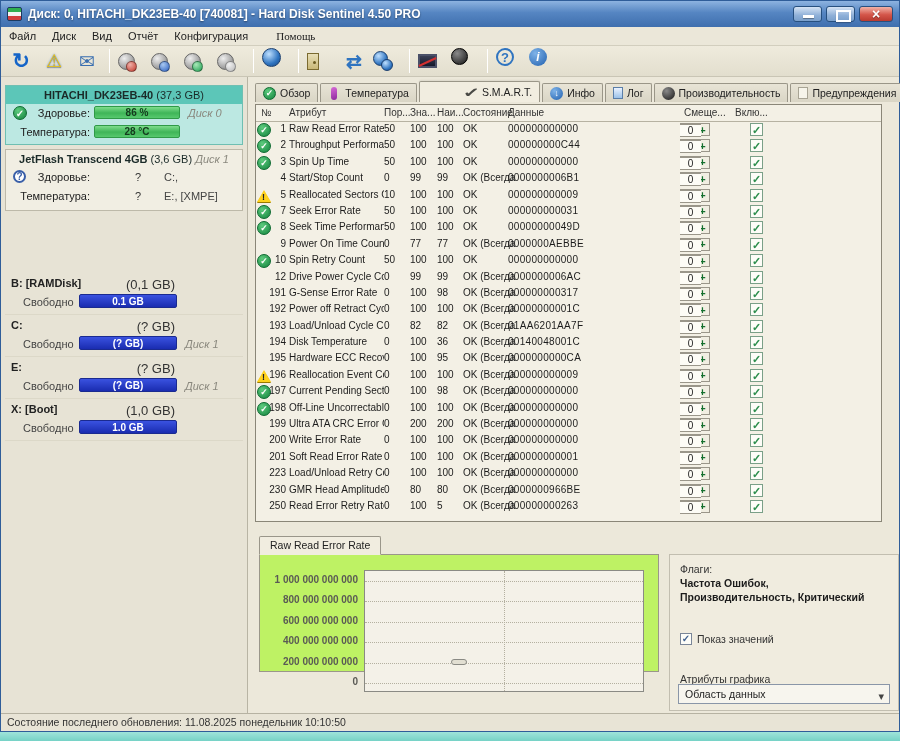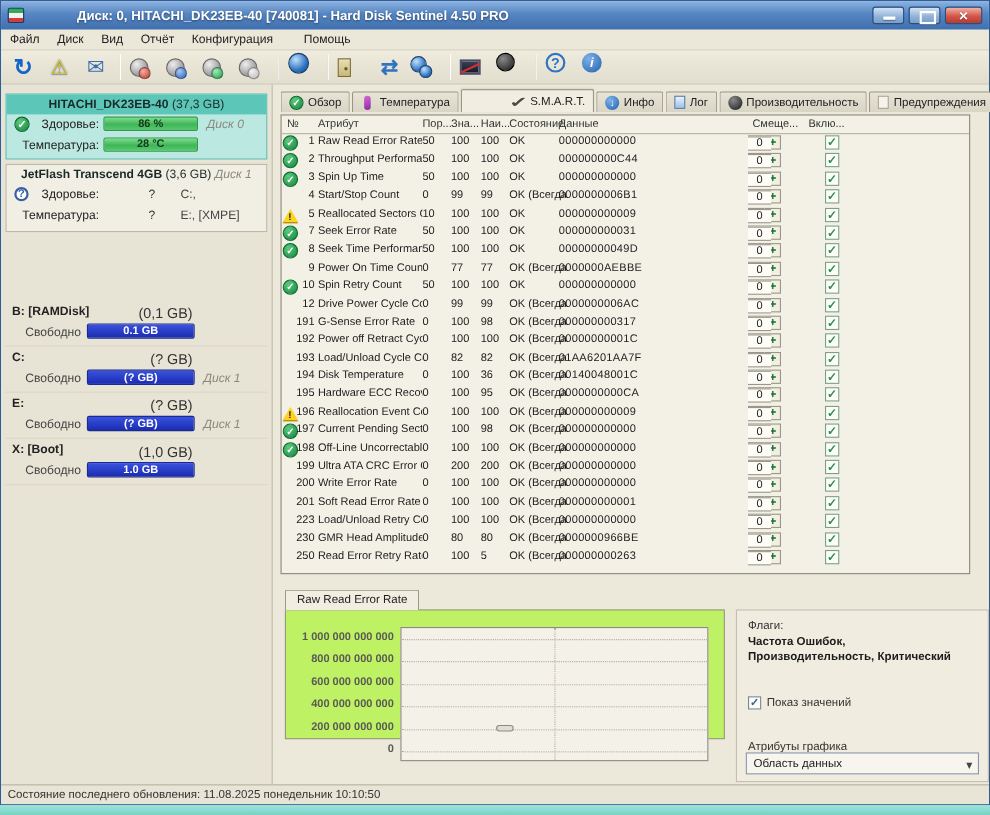--- a/index.html
+++ b/index.html
@@ -3,34 +3,34 @@
 <meta charset="utf-8">
 <style>
   html,body{margin:0;padding:0;background:#bfbdb2;font-family:"Liberation Sans",sans-serif;}
   *{box-sizing:border-box;}
   #stage{width:900px;height:741px;position:relative;overflow:hidden;background:#8fdcd2;}
 
   
   .window{position:absolute;left:0;top:0;width:900px;height:732px;border:1px solid #2f5d99;background:#e8e4d6;}
 
   
-  .titlebar{position:absolute;left:0;top:0;right:0;height:26px;background:linear-gradient(#8db3e0,#5585c2 45%,#3f6fae);display:flex;align-items:center;padding:0 6px;gap:42px;}
+  .titlebar{position:absolute;left:0;top:0;right:0;height:26px;background:linear-gradient(#8db3e0,#5585c2 45%,#3f6fae);display:flex;align-items:center;padding:0 6px;}
   .app-icon{width:15px;height:14px;margin-right:6px;position:relative;background:linear-gradient(180deg,#2fae4f 33%,#f2f2f2 33%,#f2f2f2 66%,#d23c3c 66%);border:1px solid #1c3a60;border-radius:2px;}
   .title-text{color:#fff;font-size:12px;font-weight:bold;text-shadow:0 1px 2px rgba(0,0,0,.45);white-space:nowrap;}
   .win-controls{margin-left:auto;display:flex;gap:4px;}
   .wbtn{width:29px;height:16px;border:1px solid #27507f;border-radius:3px;background:linear-gradient(#d5e3f4,#8fb0d8 60%,#7aa0cc);position:relative;padding:0;cursor:default;}
   .wbtn-close{width:34px;background:linear-gradient(#f2b3a7,#d4564a 55%,#b93a30);}
   .wbtn-min::before{content:"";position:absolute;left:9px;bottom:3px;width:11px;height:3px;background:#fff;box-shadow:0 1px 1px rgba(0,0,0,.35);}
   .wbtn-max::before{content:"";position:absolute;left:9px;top:3px;width:11px;height:8px;border:2px solid #fff;box-shadow:0 1px 1px rgba(0,0,0,.25);}
   .wbtn-close::before{content:"\D7";position:absolute;left:0;right:0;top:-1px;text-align:center;color:#fff;font-weight:bold;font-size:14px;text-shadow:0 1px 1px rgba(0,0,0,.4);}
 
   
   .menubar{position:absolute;left:0;top:26px;right:0;height:19px;background:#ebe7d9;border-bottom:1px solid #d2cebe;display:flex;align-items:center;font-size:11px;color:#222;}
   .menu-item{padding:2px 8px;}
-  .menu-item.gap{margin-left:12px;}
+  .menu-item.gap{margin-left:12px;font-family:Liberation Serif, serif;}
 
   
   .toolbar{position:absolute;left:0;top:45px;right:0;height:31px;background:linear-gradient(#efebdd,#e2dece);border-bottom:1px solid #c9c5b5;display:flex;align-items:center;padding:0 6px;gap:5px;}
   .tb-sep{width:1px;height:24px;background:#b9b5a5;border-right:1px solid #fff;margin:0 3px;}
   .tb-btn{width:28px;height:26px;border:0;background:transparent;position:relative;padding:0;cursor:default;}
   .tb-ic{position:absolute;inset:0;display:flex;align-items:center;justify-content:center;}
   .tb-refresh::before{content:"\21BB";font-size:21px;font-weight:bold;color:#1565c8;}
   .tb-alert{border-radius:50%;}
   .tb-alert::before{content:"\26A0";font-size:18px;color:#f5c400;text-shadow:0 0 2px #2a6fc0,0 1px 1px rgba(0,0,0,.4);}
   .tb-mail::before{content:"\2709";font-size:19px;color:#3a6fb0;}

